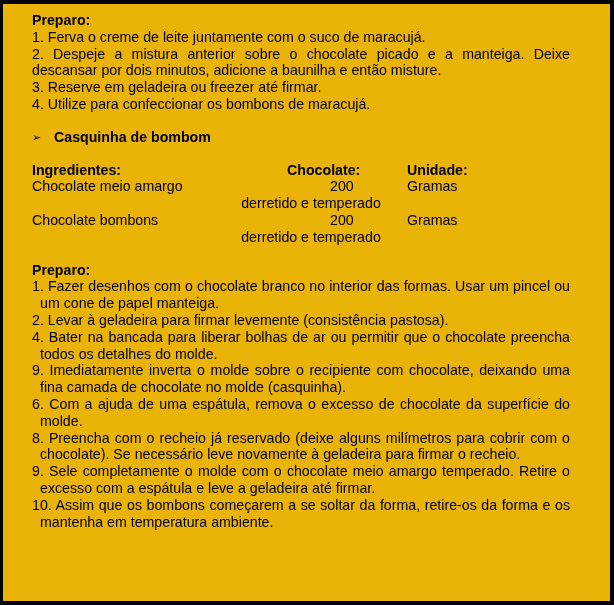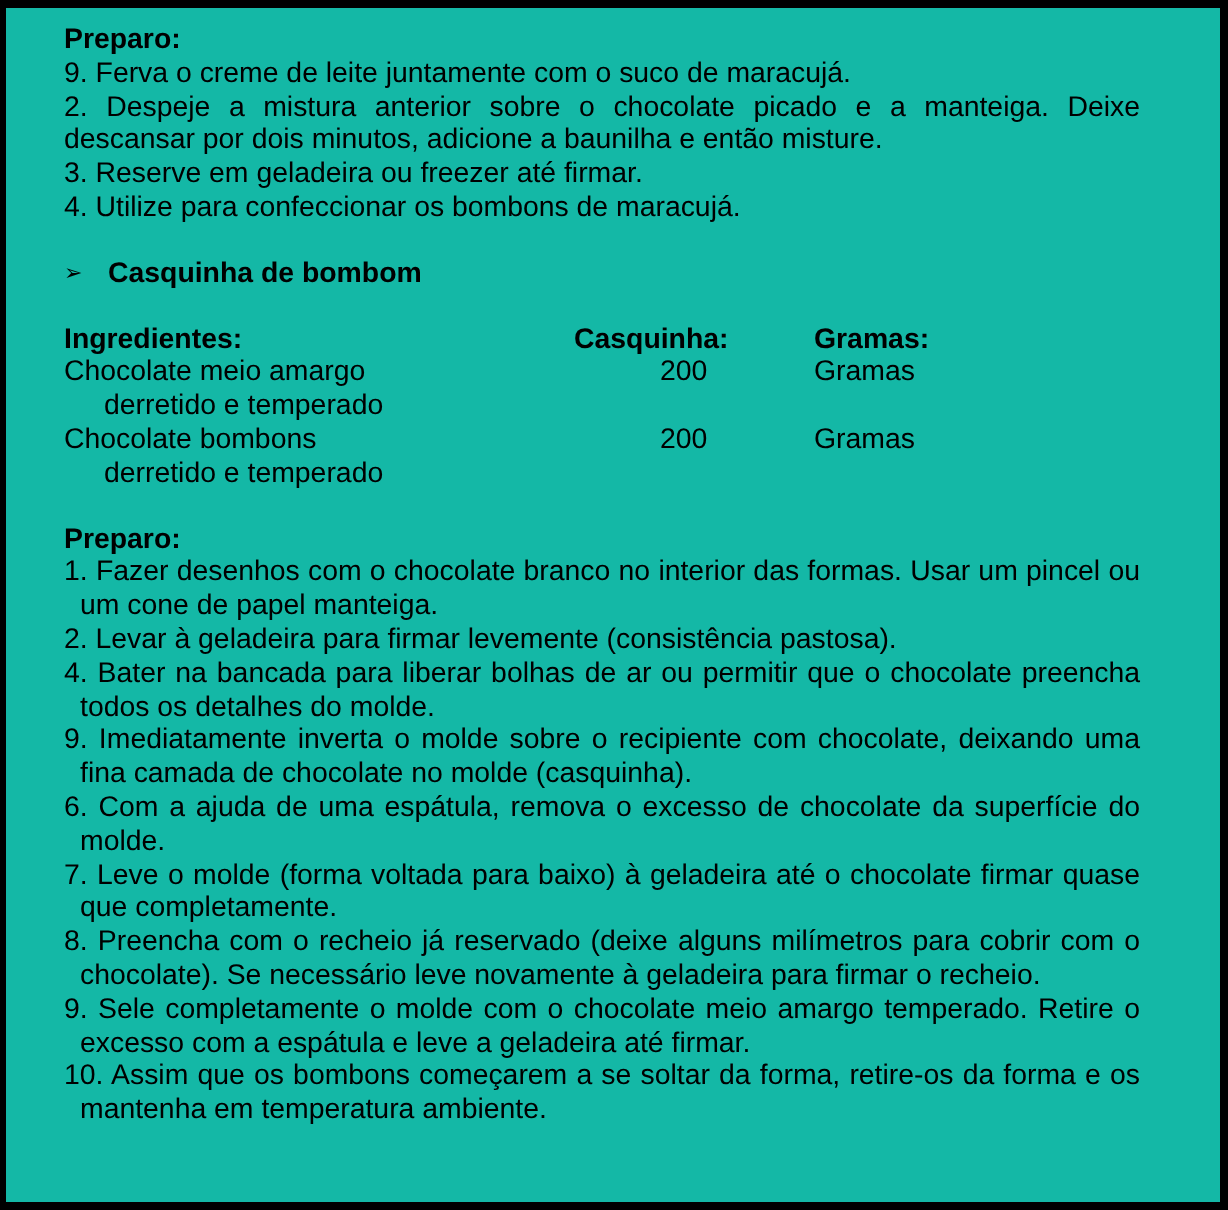--- a/index.html
+++ b/index.html
@@ -1,68 +1,68 @@
 <!DOCTYPE html>
 <html><head>
   <meta charset="utf-8">
   <style>
     html, body { margin: 0; padding: 0; }
     body {
       width: 614px; height: 605px; background: #000; position: relative; overflow: hidden;
       font-family: "Liberation Sans", sans-serif; color: #000;
     }
     .page {
-      position: absolute; left: 3px; top: 4px; width: 607px; height: 597px; background: #14b8a6;
+      position: absolute; left: 3px; top: 4px; width: 607px; height: 597px; background: #eab308;
     }
     .content {
       position: absolute; left: 29px; top: 8px; width: 538px;
       font-size: 14.2px; line-height: 16.8px;
     }
     .heading { font-weight: bold; }
     .para { text-align: justify; margin: 0; }
     .gap { height: 16px; }
     .bullet-row { display: flex; align-items: center; font-weight: bold; }
     .bullet-row .arrow { width: 22px; font-size: 11px; font-weight: normal; }
-    .ingr-table { position: relative; }
+    .ingr-table { position: relative; text-align: center; }
     .ingr-row { position: relative; height: 16.8px; }
     .ingr-row span { position: absolute; top: 0; white-space: nowrap; }
     .col-name { left: 0; }
     .col-qty { left: 255px; }
     .col-qty.val { left: 298px; }
     .col-unit { left: 375px; }
     .note { padding-left: 20px; }
     ol.steps { list-style: none; margin: 0; padding: 0; }
     ol.steps li { text-align: justify; padding-left: 8px; text-indent: -8px; }
   </style>
 </head>
 <body>
 
 <div class="page">
   <div class="content">
 
     <div class="heading">Preparo:</div>
-    <p class="para">9. Ferva o creme de leite juntamente com o suco de maracujá.</p>
+    <p class="para">1. Ferva o creme de leite juntamente com o suco de maracujá.</p>
     <p class="para">2. Despeje a mistura anterior sobre o chocolate picado e a manteiga. Deixe descansar por dois minutos, adicione a baunilha e então misture.</p>
     <p class="para">3. Reserve em geladeira ou freezer até firmar.</p>
     <p class="para">4. Utilize para confeccionar os bombons de maracujá.</p>
 
     <div class="gap"></div>
 
     <div class="bullet-row">
       <span class="arrow">➢</span>
       <span>Casquinha de bombom</span>
     </div>
 
     <div class="gap"></div>
 
     <div class="ingr-table">
       <div class="ingr-row heading">
         <span class="col-name">Ingredientes:</span>
-        <span class="col-qty">Casquinha:</span>
-        <span class="col-unit">Gramas:</span>
+        <span class="col-qty">Chocolate:</span>
+        <span class="col-unit">Unidade:</span>
       </div>
       <div class="ingr-row">
         <span class="col-name">Chocolate meio amargo</span>
         <span class="col-qty val">200</span>
         <span class="col-unit">Gramas</span>
       </div>
       <div class="note">derretido e temperado</div>
       <div class="ingr-row">
         <span class="col-name">Chocolate bombons</span>
         <span class="col-qty val">200</span>
@@ -73,20 +73,19 @@
 
     <div class="gap"></div>
 
     <div class="heading">Preparo:</div>
     <ol class="steps">
       <li>1. Fazer desenhos com o chocolate branco no interior das formas. Usar um pincel ou um cone de papel manteiga.</li>
       <li>2. Levar à geladeira para firmar levemente (consistência pastosa).</li>
       <li>4. Bater na bancada para liberar bolhas de ar ou permitir que o chocolate preencha todos os detalhes do molde.</li>
       <li>9. Imediatamente inverta o molde sobre o recipiente com chocolate, deixando uma fina camada de chocolate no molde (casquinha).</li>
       <li>6. Com a ajuda de uma espátula, remova o excesso de chocolate da superfície do molde.</li>
-      <li>7. Leve o molde (forma voltada para baixo) à geladeira até o chocolate firmar quase que completamente.</li>
       <li>8. Preencha com o recheio já reservado (deixe alguns milímetros para cobrir com o chocolate). Se necessário leve novamente à geladeira para firmar o recheio.</li>
       <li>9. Sele completamente o molde com o chocolate meio amargo temperado. Retire o excesso com a espátula e leve a geladeira até firmar.</li>
       <li>10. Assim que os bombons começarem a se soltar da forma, retire-os da forma e os mantenha em temperatura ambiente.</li>
     </ol>
 
   </div>
 </div>
 
 </body></html>

